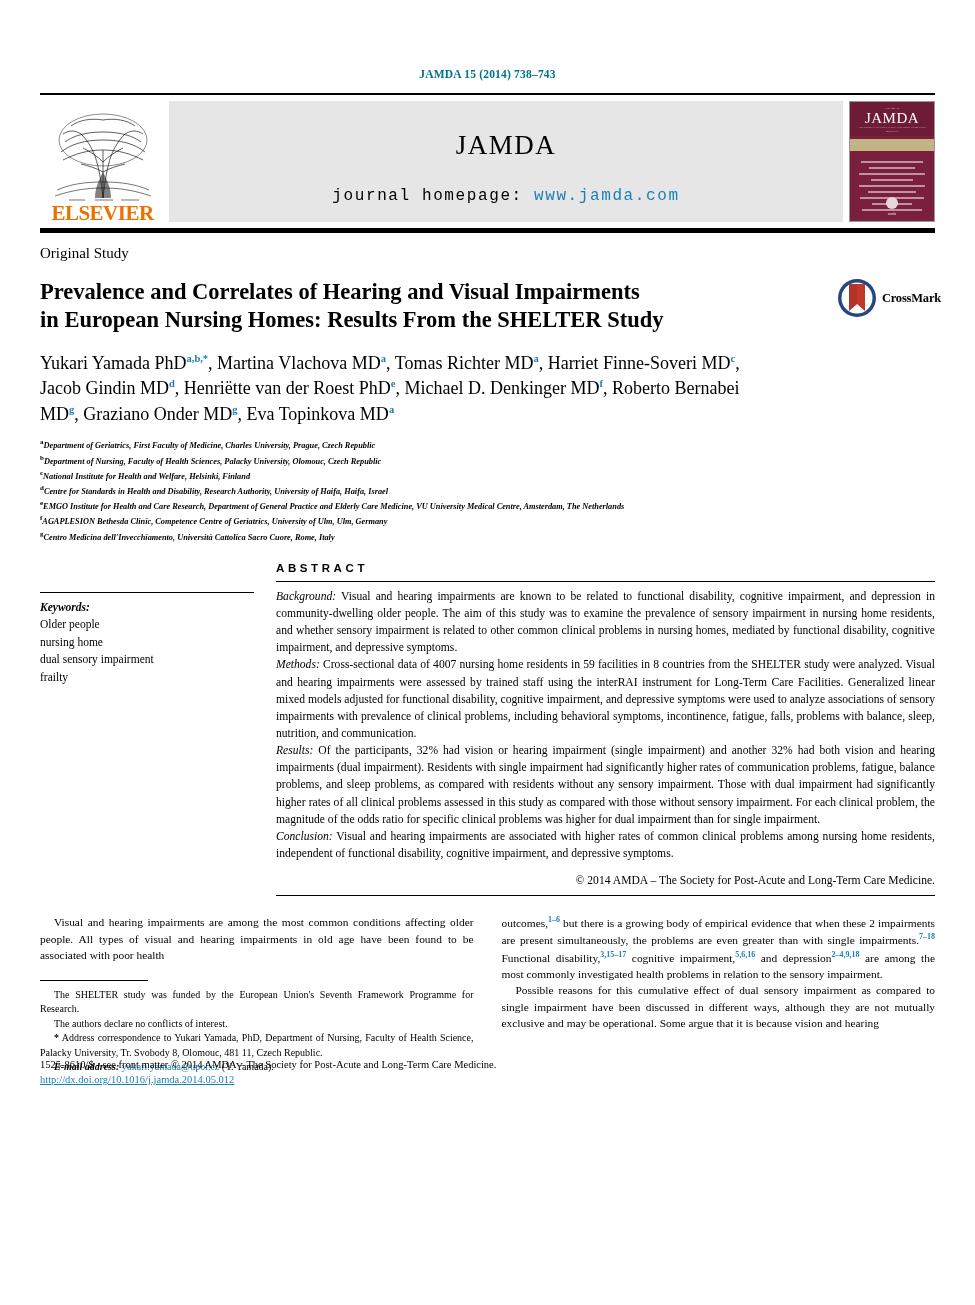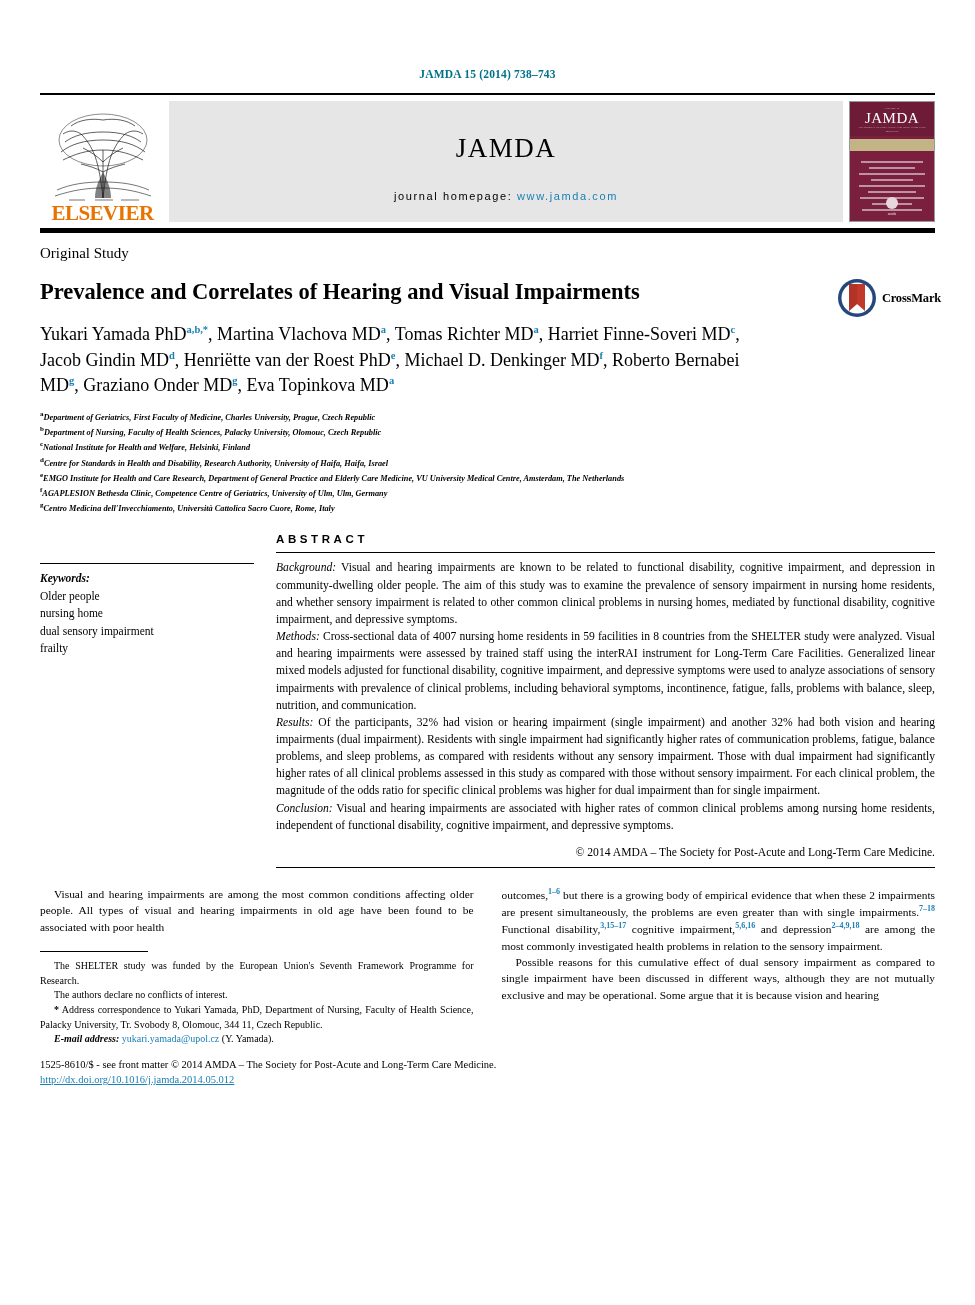--- a/index.html
+++ b/index.html
@@ -42,21 +42,21 @@
   .elsevier-word{
     font-family:"Liberation Serif", serif;
     font-weight:bold;font-size:21px;color:#e87300;
     letter-spacing:-0.5px;line-height:1;margin-top:1px;
   }
   .jbanner{
     flex:1 1 auto;background:#e6e6e6;margin:6px 6px 6px 4px;
     display:flex;flex-direction:column;align-items:center;justify-content:center;
   }
   .jbanner .jt{font-family:"Liberation Serif", serif;font-size:27px;letter-spacing:1.5px;margin-top:12px;}
-  .jbanner .jhome{font-family:Liberation Sans, sans-serif;font-size:11px;letter-spacing:1.6px;margin-top:26px;}
+  .jbanner .jhome{font-family:Liberation Mono, monospace;font-size:16px;letter-spacing:1.6px;margin-top:26px;}
   .jbanner .jhome a{color:#1a7fb5;text-decoration:none;}
   .cover{
     width:84px;flex:0 0 84px;margin:6px 0 6px 0;
     border:1px solid #999;background:#7a1f3d;position:relative;overflow:hidden;
   }
   .cover .c-top{background:#6e1b37;padding:5px 4px 2px 4px;}
   .cover .c-jamda{font-family:"Liberation Serif",serif;color:#fff;font-size:15px;text-align:center;letter-spacing:.5px;line-height:1;}
   .cover .c-tiny{font-size:2.6px;color:#d8c0c8;text-align:center;line-height:1.5;}
   .cover .c-band{background:#c2b487;height:12px;margin:3px 0 0 0;}
   .cover .c-body{padding:6px 5px;}
@@ -201,20 +201,21 @@
         <path d="M12 6 L28 6 L28 33 L20 26 L12 33 Z" fill="#c0392b"></path>
         <path d="M12 6 L20 6 L20 26 L12 33 Z" fill="#a93226" opacity="0.6"></path>
       </svg>
       <span class="cm-txt">CrossMark</span>
     </div>
 
     <div class="sectype">Original Study</div>
 
     <h1 class="title">
       <span>Prevalence and Correlates of Hearing and Visual Impairments</span><br>
+      <span>in European Nursing Homes: Results From the SHELTER Study</span>
     </h1>
 
     <div class="authors" id="author-list"><span>Yukari Yamada PhD</span><sup>a,b,*</sup>, <span>Martina Vlachova MD</span><sup>a</sup>, <span>Tomas Richter MD</span><sup>a</sup>, <span>Harriet Finne-Soveri MD</span><sup>c</sup>, <span>Jacob Gindin MD</span><sup>d</sup>, <span>Henriëtte van der Roest PhD</span><sup>e</sup>, <span>Michael D. Denkinger MD</span><sup>f</sup>, <span>Roberto Bernabei MD</span><sup>g</sup>, <span>Graziano Onder MD</span><sup>g</sup>, <span>Eva Topinkova MD</span><sup>a</sup></div>
 
     <div class="affils" id="affil-list">
         <div><sup>a</sup>Department of Geriatrics, First Faculty of Medicine, Charles University, Prague, Czech Republic</div>
         <div><sup>b</sup>Department of Nursing, Faculty of Health Sciences, Palacky University, Olomouc, Czech Republic</div>
         <div><sup>c</sup>National Institute for Health and Welfare, Helsinki, Finland</div>
         <div><sup>d</sup>Centre for Standards in Health and Disability, Research Authority, University of Haifa, Haifa, Israel</div>
         <div><sup>e</sup>EMGO Institute for Health and Care Research, Department of General Practice and Elderly Care Medicine, VU University Medical Centre, Amsterdam, The Netherlands</div>
@@ -249,21 +250,21 @@
   </div>
 
   <div class="cols">
     <div class="col">
       <p>Visual and hearing impairments are among the most common conditions affecting older people. All types of visual and hearing impairments in old age have been found to be associated with poor health</p>
 
       <div class="fnrule"></div>
       <div class="footnotes">
         <p>The SHELTER study was funded by the European Union's Seventh Framework Programme for Research.</p>
         <p>The authors declare no conflicts of interest.</p>
-        <p><span class="star">*</span><span> Address correspondence to Yukari Yamada, PhD, Department of Nursing, Faculty of Health Science, Palacky University, Tr. Svobody 8, Olomouc, 344 11, Czech Republic.</span></p>
+        <p><span class="star">*</span><span> Address correspondence to Yukari Yamada, PhD, Department of Nursing, Faculty of Health Science, Palacky University, Tr. Svobody 8, Olomouc, 481 11, Czech Republic.</span></p>
         <p class="email"><i>E-mail address:</i> <a href="#">yukari.yamada@upol.cz</a><span> (Y. Yamada).</span></p>
       </div>
     </div>
 
     <div class="col">
       <p style="text-indent:0"><span>outcomes,</span><sup>1–6</sup><span> but there is a growing body of empirical evidence that when these 2 impairments are present simultaneously, the problems are even greater than with single impairments.</span><sup>7–18</sup><span> Functional disability,</span><sup>3,15–17</sup><span> cognitive impairment,</span><sup>5,6,16</sup><span> and depression</span><sup>2–4,9,18</sup><span> are among the most commonly investigated health problems in relation to the sensory impairment.</span></p>
       <p>Possible reasons for this cumulative effect of dual sensory impairment as compared to single impairment have been discussed in different ways, although they are not mutually exclusive and may be operational. Some argue that it is because vision and hearing</p>
     </div>
   </div>
 

